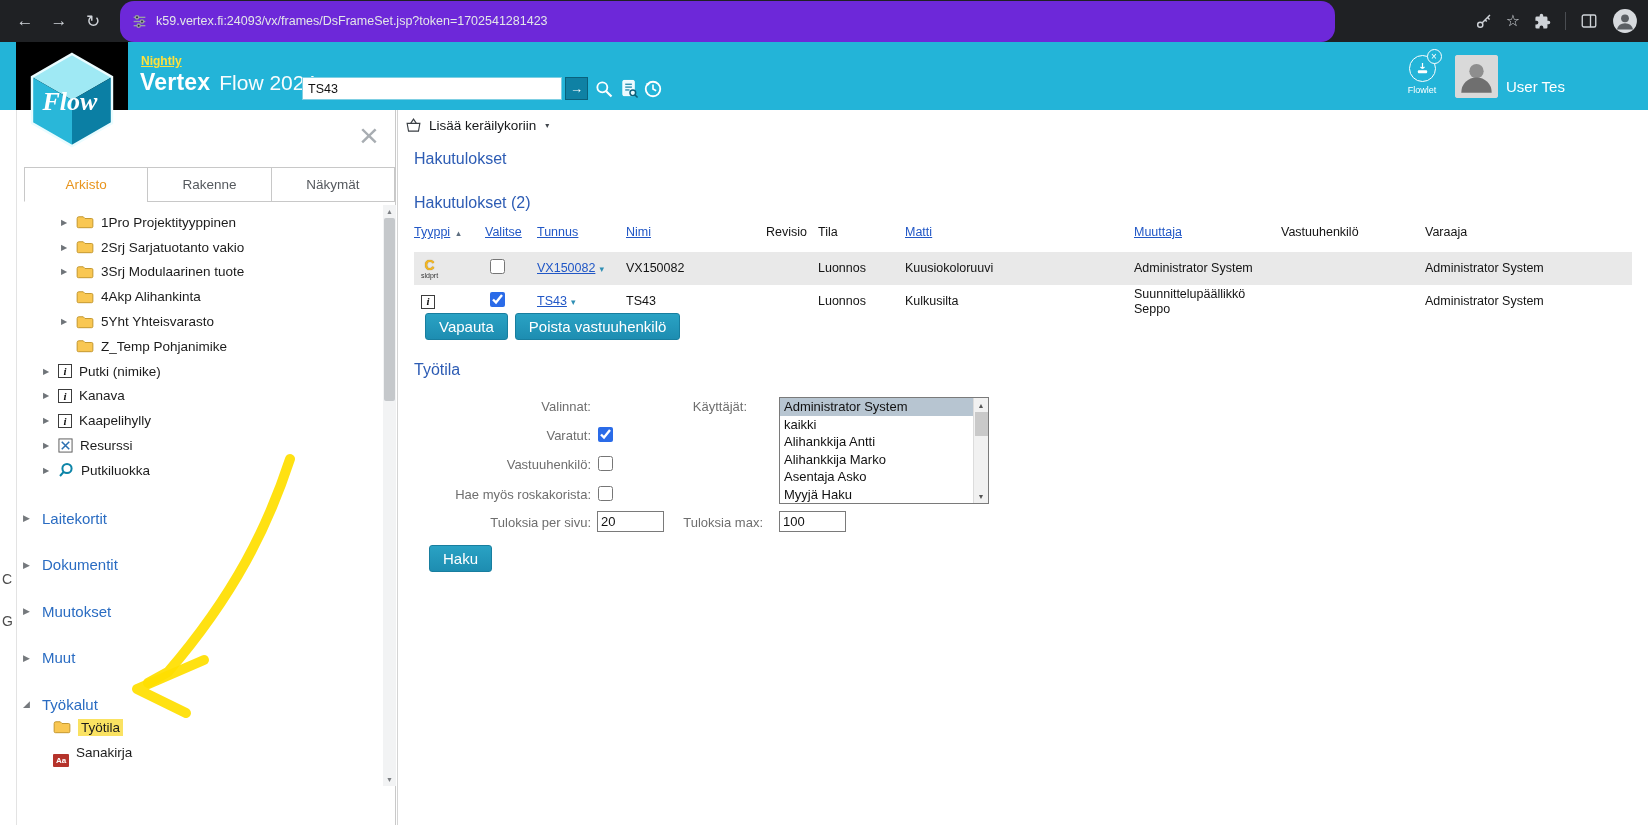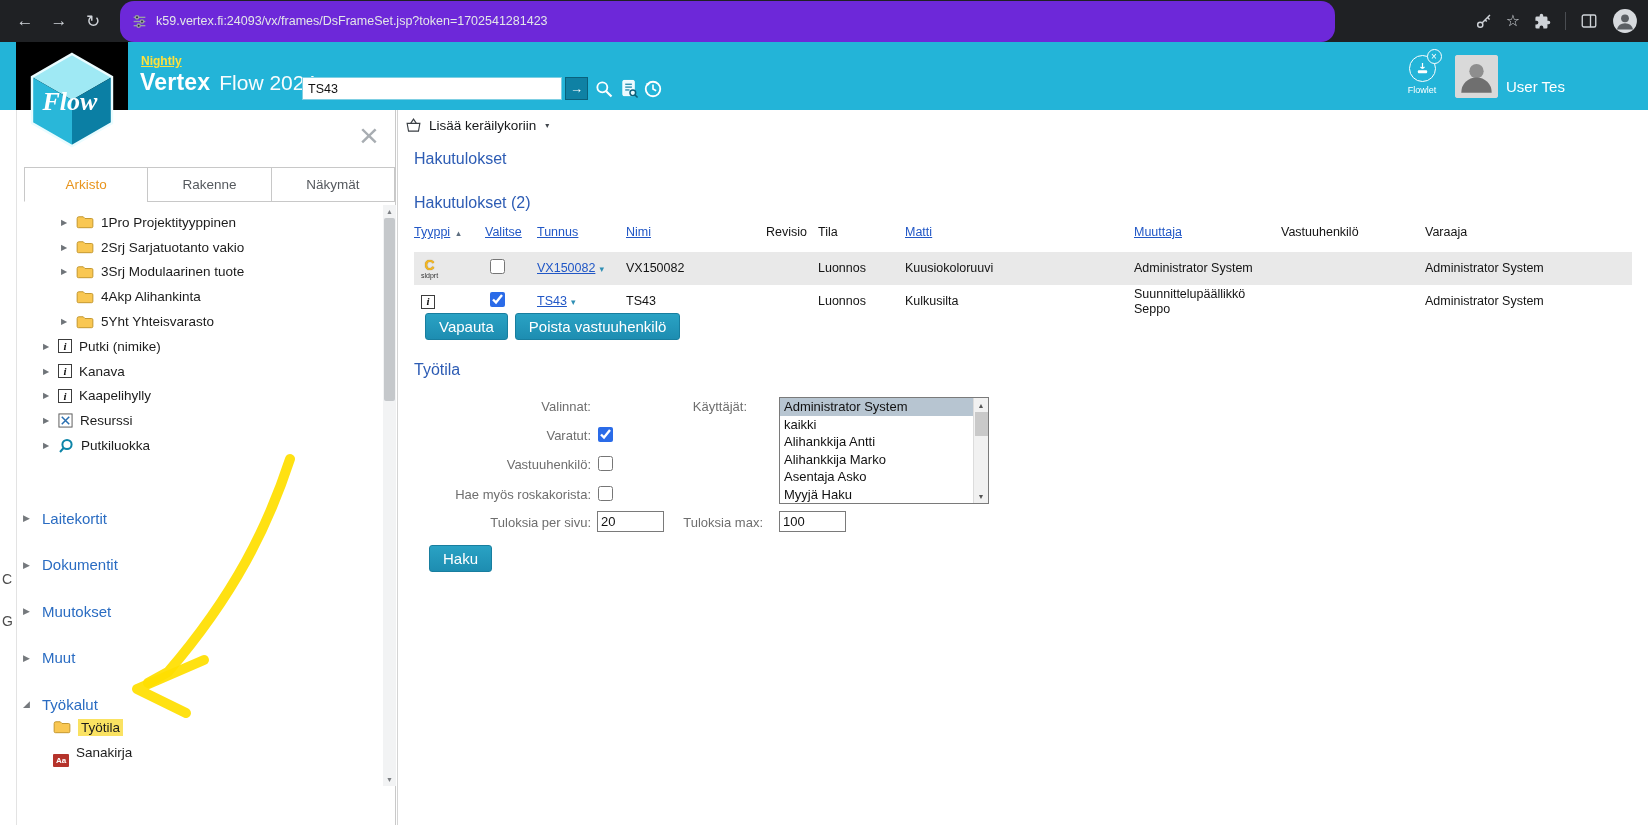--- a/index.html
+++ b/index.html
@@ -261,20 +261,29 @@
       </div>
       <div class="tree-row lvl2">
         <span class="expander">▶</span>
         <span class="tree-ic">
           <svg width="18" height="14" viewBox="0 0 20 16">
             <path d="M1 4 Q1 2 3 2 L8 2 L10 4 L17.5 4 Q19 4 19 5.5 L19 13 Q19 14.5 17.5 14.5 L2.5 14.5 Q1 14.5 1 13 Z" fill="#f9c752" stroke="#bd8f22" stroke-width="1"></path>
           </svg>
         </span>
         <span>5Yht Yhteisvarasto</span>
       </div>
+      <div class="tree-row lvl2">
+        <span class="expander"></span>
+        <span class="tree-ic">
+          <svg width="18" height="14" viewBox="0 0 20 16">
+            <path d="M1 4 Q1 2 3 2 L8 2 L10 4 L17.5 4 Q19 4 19 5.5 L19 13 Q19 14.5 17.5 14.5 L2.5 14.5 Q1 14.5 1 13 Z" fill="#f9c752" stroke="#bd8f22" stroke-width="1"></path>
+          </svg>
+        </span>
+        <span>Z_Temp Pohjanimike</span>
+      </div>
       <div class="tree-row lvl1">
         <span class="expander">▶</span>
         <span class="tree-ic">
           <span class="icon-info">i</span>
         </span>
         <span>Putki (nimike)</span>
       </div>
       <div class="tree-row lvl1">
         <span class="expander">▶</span>
         <span class="tree-ic">

